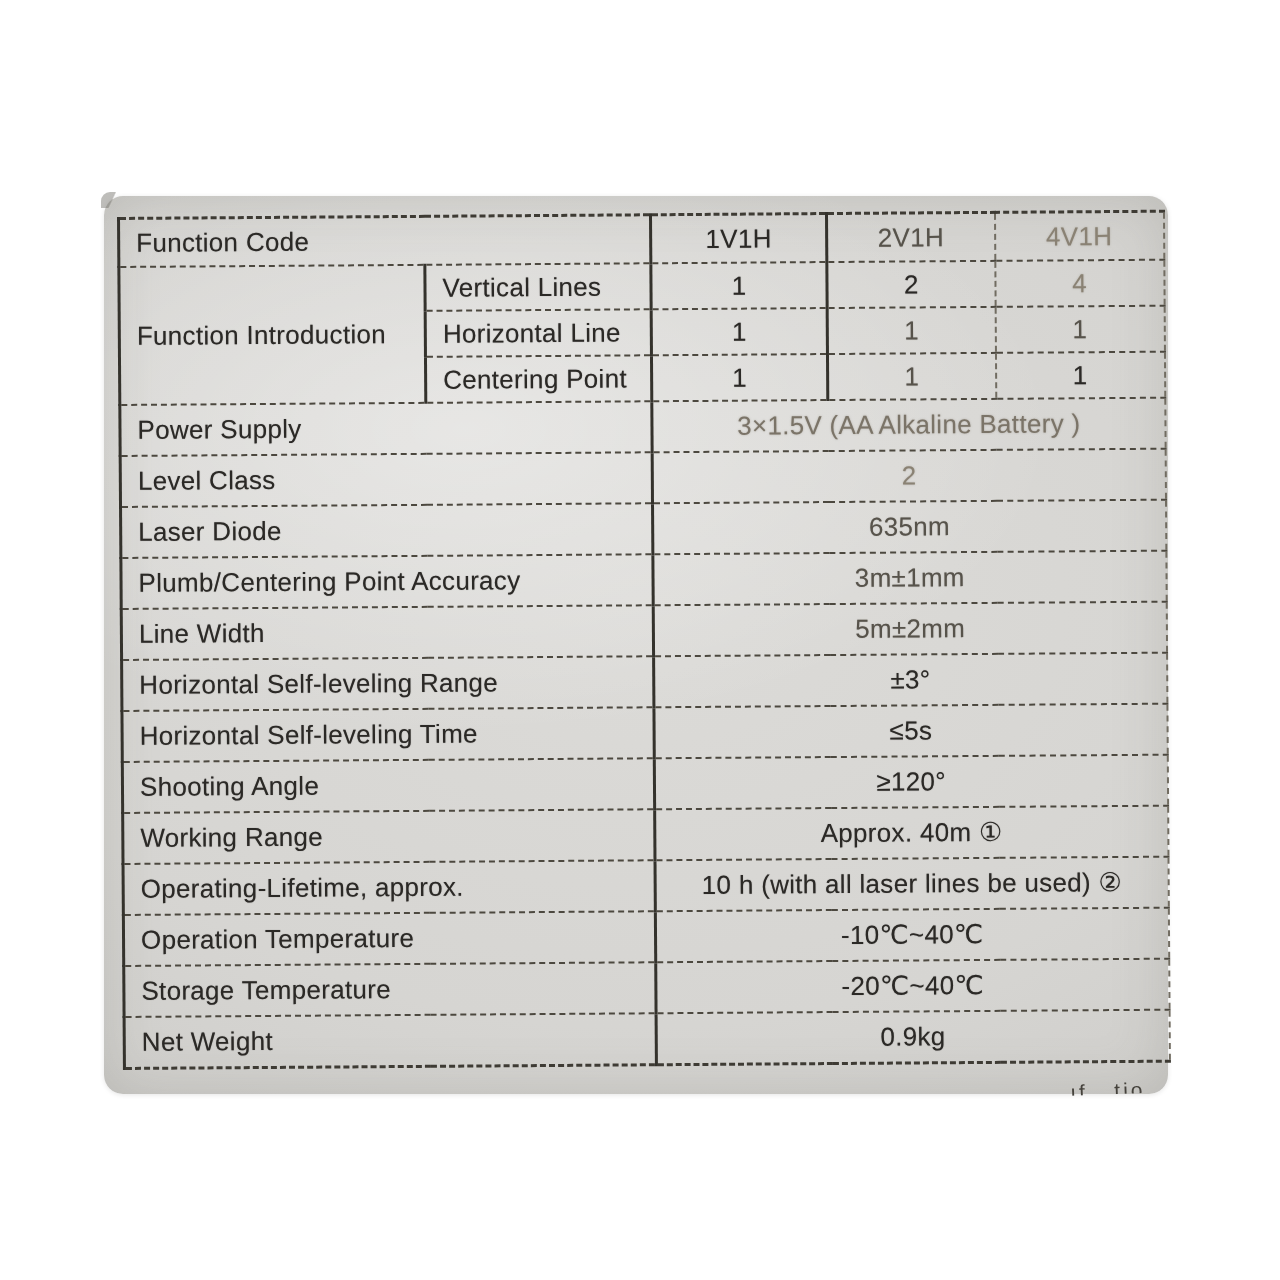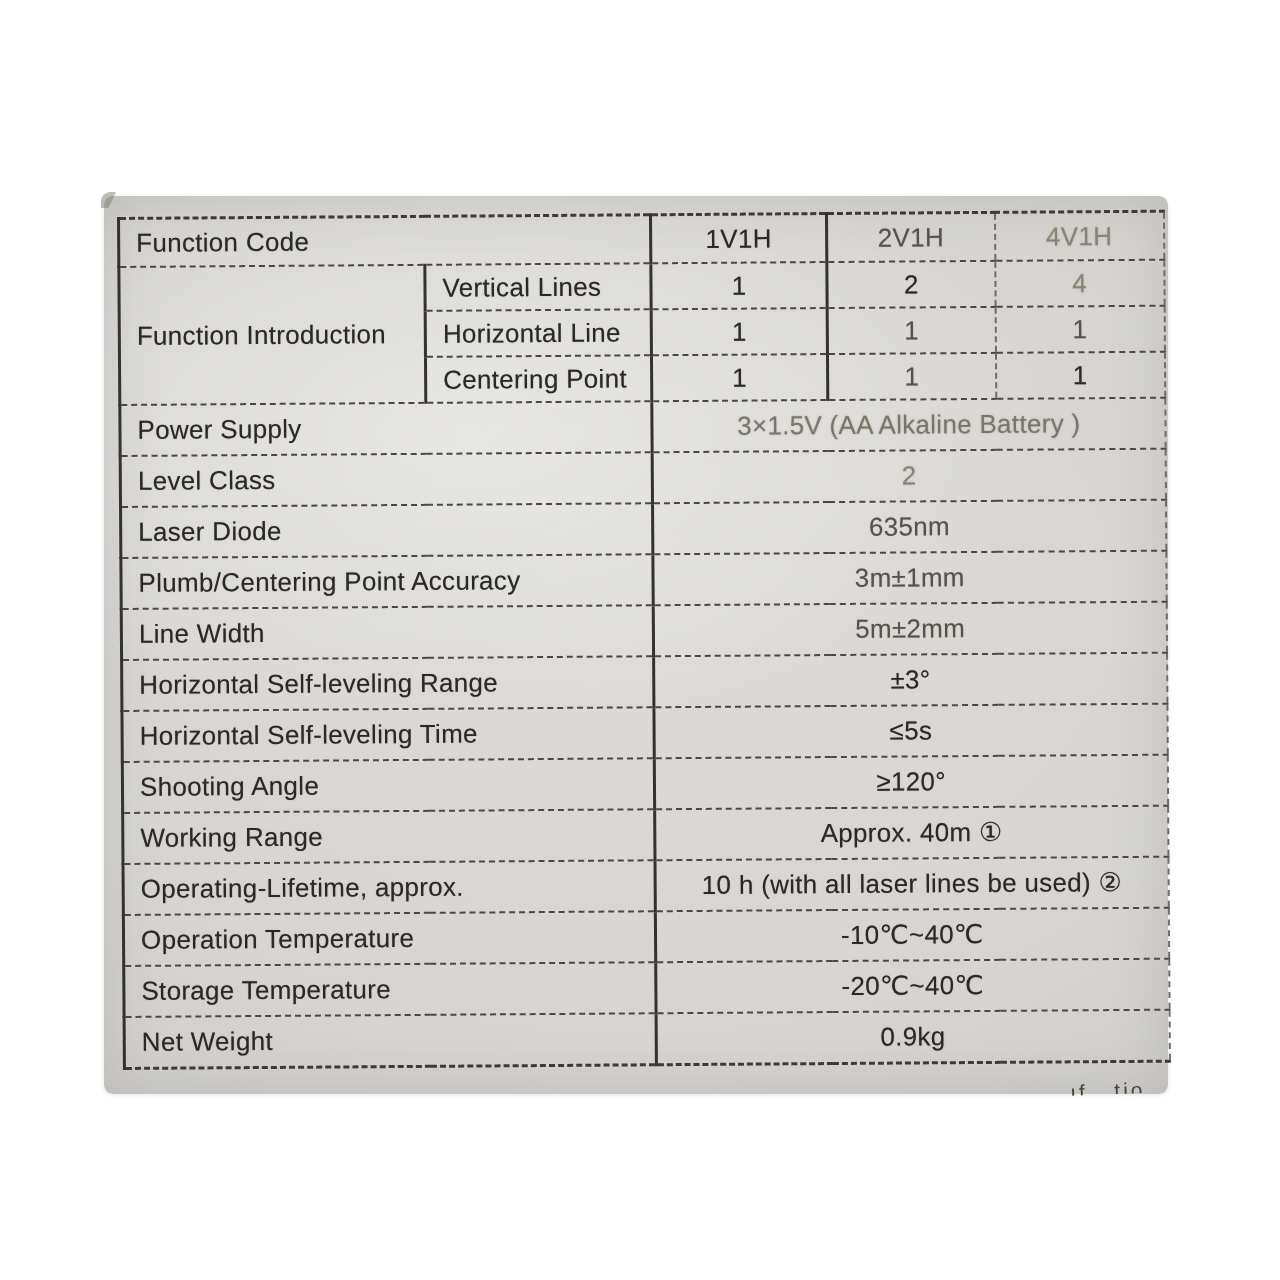--- a/index.html
+++ b/index.html
@@ -2,21 +2,21 @@
 <html><head>
 <meta charset="utf-8">
 <style>
   html,body{margin:0;padding:0;}
   body{
     width:1280px;height:1280px;background:#ffffff;position:relative;overflow:hidden;
     font-family:"Liberation Sans","DejaVu Sans",sans-serif;
   }
   .paper{
     position:absolute;left:104px;top:196px;width:1064px;height:898px;
-    border-radius:9px;
+    border-radius:19px;
     background:
       radial-gradient(90% 55% at 34% 26%, rgba(255,255,255,0.38) 0%, rgba(255,255,255,0) 62%),
       radial-gradient(120% 95% at 50% 45%, #dcdbd8 0%, #d6d5d2 50%, #cdccc9 80%, #c6c5c2 100%);
     box-shadow: inset 0 0 55px rgba(110,108,100,0.22), 0 1px 5px rgba(0,0,0,0.10);
   }
   .smudge{
     position:absolute;left:-3px;top:-4px;width:30px;height:16px;opacity:.45;
     background:linear-gradient(115deg,#6e6c65 0%,#6e6c65 38%,rgba(110,108,101,0) 42%);
     border-top-left-radius:9px;
   }

